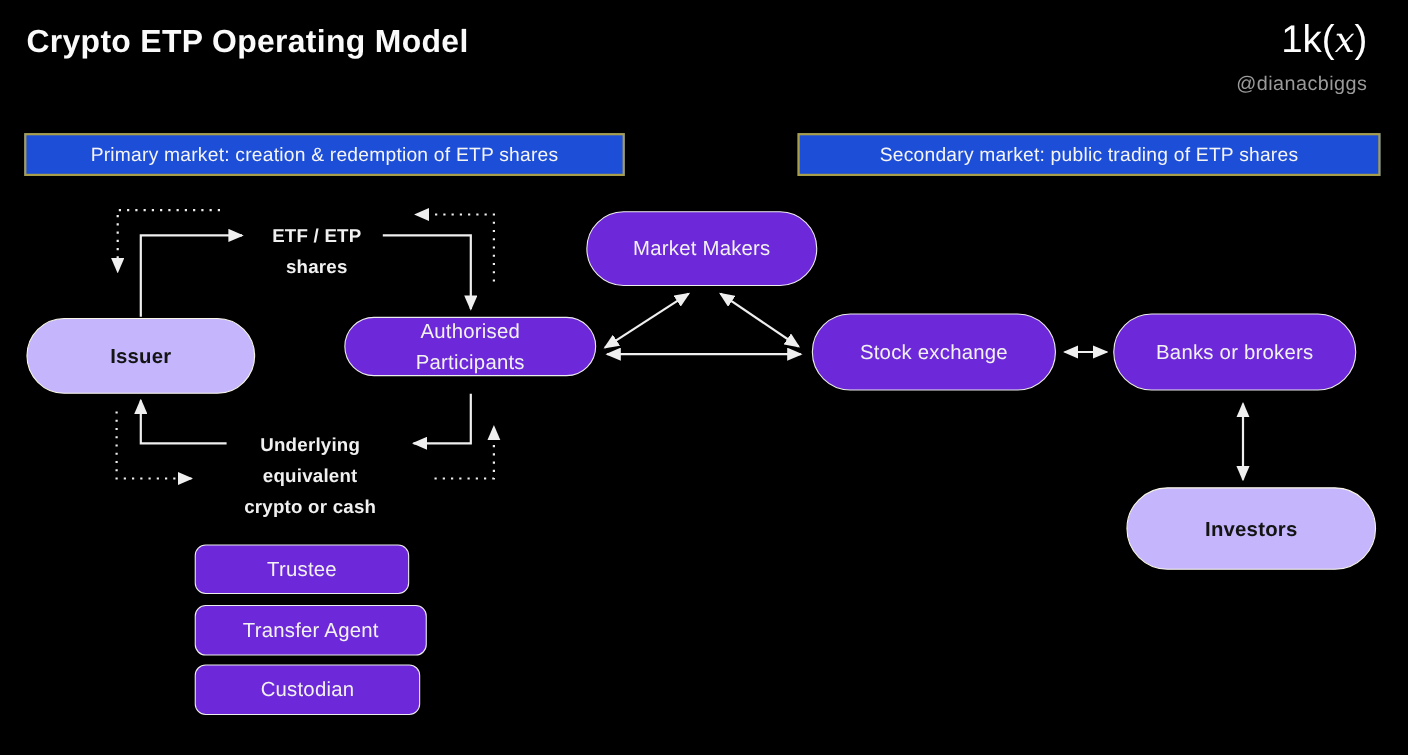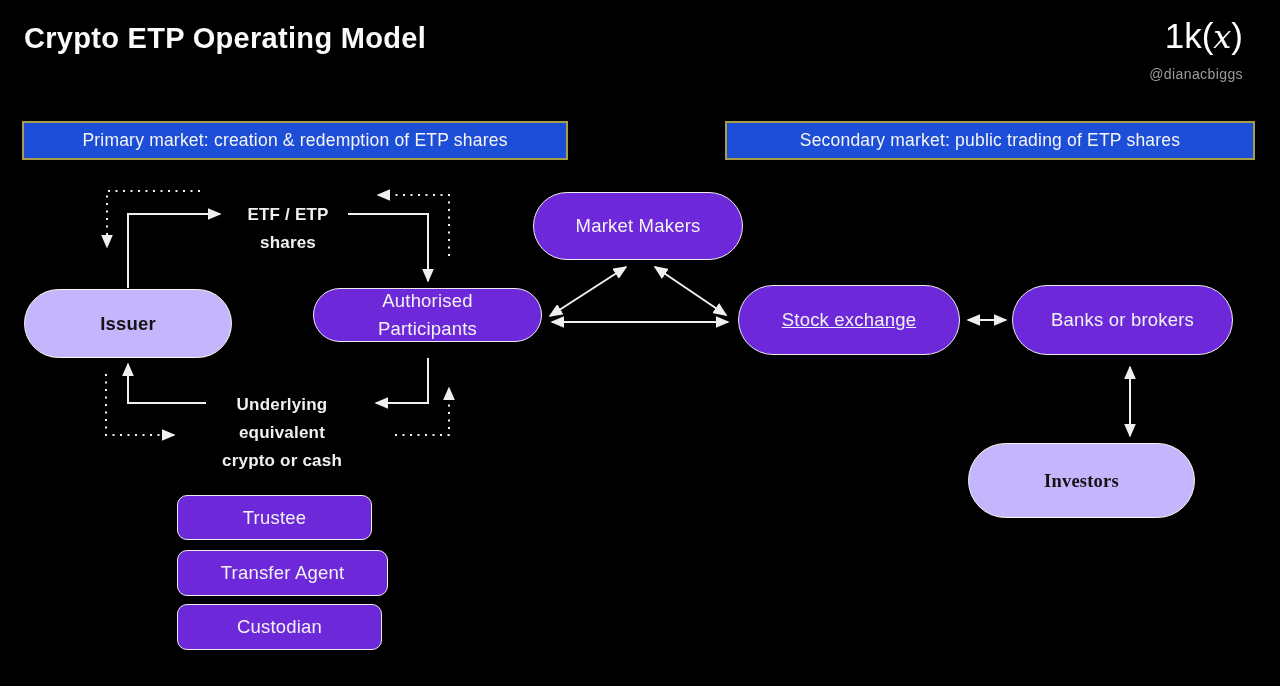--- a/index.html
+++ b/index.html
@@ -23,21 +23,21 @@
     right: 37px; top: 16px;
     font-size: 35px; font-weight: 500; color: #fff;
     white-space: nowrap;
   }
   .logo .logo-x {
     font-family: "DejaVu Serif", serif;
     font-style: italic; font-size: 32px;
   }
   .handle {
     right: 37px; top: 66px;
-    font-size: 14px; color: #9b9b9b; letter-spacing: 0.4px;
+    font-size: 18px; color: #9b9b9b; letter-spacing: 0.4px;
   }
 
   
   .banner {
     height: 39px; box-sizing: border-box;
     border: 2px solid #a89d49;
     background: #1d4ed8;
     display: flex; align-items: center; justify-content: center;
     font-size: 17.5px; color: #f5f5f5; letter-spacing: 0.2px;
   }
@@ -54,23 +54,23 @@
     font-size: 18.5px; font-weight: 500; letter-spacing: 0.2px;
     line-height: 28px;
   }
   .outlined { border: 1.5px solid #ececec; background: #6d28d9; color: #f2f2f2; }
   .filled   { background: #c4b5fd; border: 1.5px solid #f9f6e7; color: #141414; font-weight: 600; }
   .rectnode { border-radius: 10px; }
 
   .node-issuer          { left: 24px;   top: 289px; width: 208px; height: 69px; }
   .node-ap              { left: 313px;  top: 288px; width: 229px; height: 54px; }
   .node-mm              { left: 533px;  top: 192px; width: 210px; height: 68px; }
-  .node-se              { left: 738px;  top: 285px; width: 222px; height: 70px; text-decoration: underline; }
+  .node-se              { left: 738px;  top: 285px; width: 222px; height: 70px; }
   .node-bb              { left: 1012px; top: 285px; width: 221px; height: 70px; }
-  .node-investors       { left: 968px; top: 443px; width: 227px; height: 75px; font-family: Liberation Serif, serif; }
+  .node-investors       { left: 1024px; top: 443px; width: 227px; height: 75px; }
   .node-trustee         { left: 177px;  top: 495px; width: 195px; height: 45px; }
   .node-transfer-agent  { left: 177px;  top: 550px; width: 211px; height: 46px; }
   .node-custodian       { left: 177px;  top: 604px; width: 205px; height: 46px; }
 
   
   .flow-label {
     text-align: center;
     font-size: 17px; font-weight: 600;
     line-height: 28px; color: #f0f0f0; letter-spacing: 0.2px;
   }

